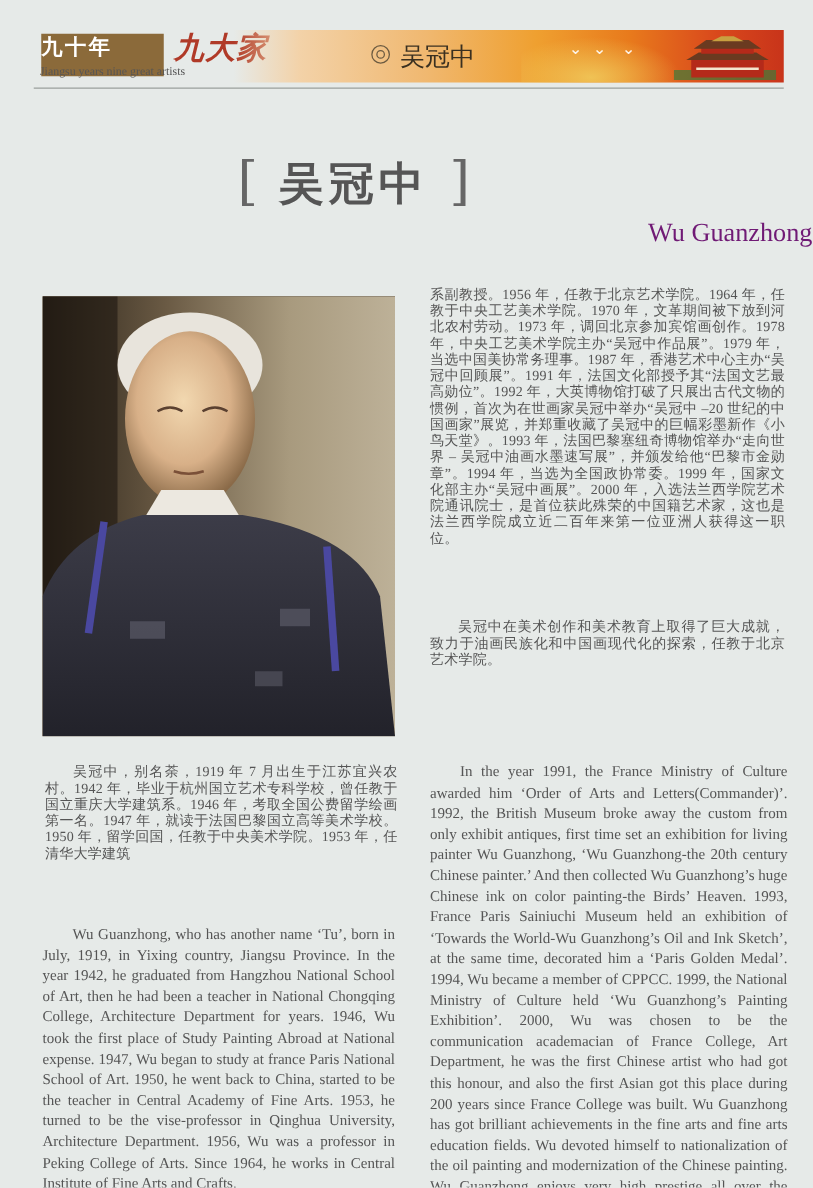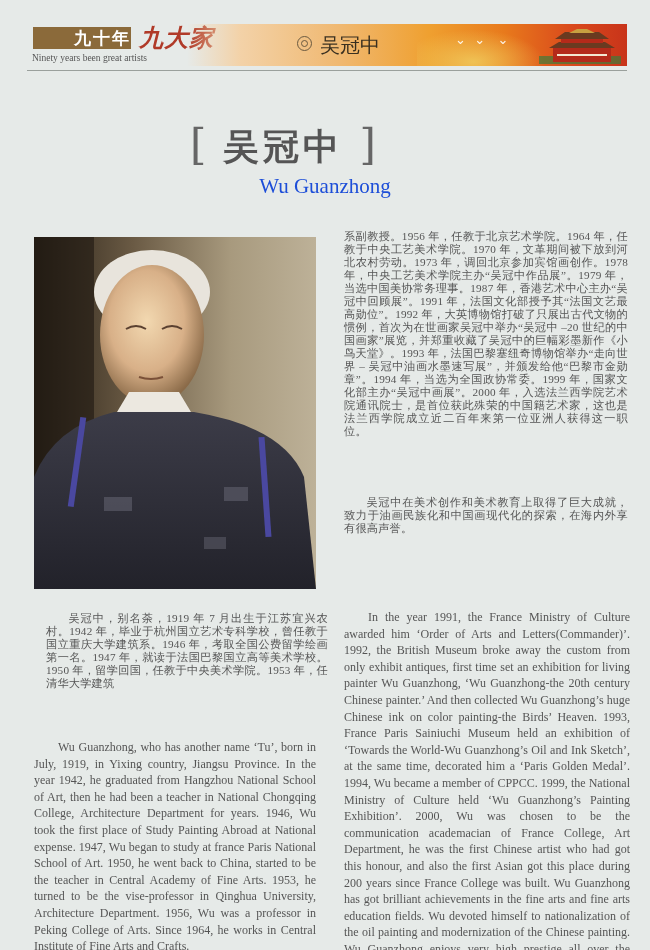--- a/index.html
+++ b/index.html
@@ -7,24 +7,24 @@
     width: 650px; height: 950px; overflow: hidden;
     background: #e6eae8;
     font-family: "DejaVu Serif", "Liberation Serif", serif;
     color: #4a4a4a;
     position: relative;
   }
   .header {
     position: absolute; left: 27px; top: 22px; width: 600px; height: 44px;
   }
   .brand-box {
-    position: absolute; left: 6px; top: 5px; width: 98px; height: 22px;
+    position: absolute; left: 6px; top: 5px; width: 98px; height: 34px;
     background: #8b6a3a; color: #fff;
     font-family: "DejaVu Sans", sans-serif; font-weight: bold; font-size: 17px;
-    line-height: 22px; text-align: right; letter-spacing: 2px;
+    line-height: 22px; text-align: left; letter-spacing: 2px;
   }
   .brand-script {
     position: absolute; left: 112px; top: 0px;
     font-family: "DejaVu Serif", serif; font-weight: bold; font-style: italic;
     color: #b03a28; font-size: 24px; letter-spacing: 1px;
   }
   .brand-sub {
     position: absolute; left: 5px; top: 31px;
     font-family: "Liberation Serif", serif; font-size: 9.5px; color: #555;
   }
@@ -58,41 +58,41 @@
   .header-rule {
     position: absolute; left: 27px; top: 70px; width: 600px; height: 1px; background: #9aa09c;
   }
   .title-zh {
     position: absolute; left: 0; width: 566px; top: 120px; text-align: center;
     font-family: "DejaVu Serif", serif; font-weight: bold; font-size: 36px; color: #555;
     letter-spacing: 4px;
   }
   .title-zh .br { font-weight: normal; font-size: 42px; color: #666; letter-spacing: 0; }
   .title-en {
-    position: absolute; left: 0; width: 650px; top: 174px; text-align: center;
-    font-family: "Liberation Serif", serif; font-size: 21px; color: #1d4ed8;
+    position: absolute; left: 0; width: 650px; top: 174px; text-align: right;
+    font-family: "Liberation Serif", serif; font-size: 21px; color: #701a75;
   }
   .photo {
     position: absolute; left: 34px; top: 237px; width: 282px; height: 352px;
     background: #5a4a34; overflow: hidden;
   }
   .para {
     position: absolute; margin: 0; text-align: justify;
   }
   .zh { font-family: Liberation Serif, serif; font-size: 11.2px; line-height: 13px; color: #555; letter-spacing: 0.2px; }
   .en { font-family: "Liberation Serif", serif; font-size: 12px; line-height: 16.6px; color: #555; }
   .indent { text-indent: 2em; }
 </style>
 </head>
 <body>
 
 <div class="header">
   <div class="brand-box">九十年</div>
   <div class="brand-script">九大家</div>
-  <div class="brand-sub">Ninety years been great artists</div>
+  <div class="brand-sub">Jiangsu years nine great artists</div>
   <div class="banner">
     <div class="banner-clouds"></div>
     <div class="banner-title">
       <span class="ring"></span><span>吴冠中</span>
     </div>
     <div class="birds">⌄ &nbsp;⌄ &nbsp;&nbsp;⌄</div>
     <svg class="tower" viewBox="0 0 82 36">
       <rect x="0" y="28" width="82" height="8" fill="#3d7a3a" opacity="0.7"></rect>
       <rect x="14" y="20" width="58" height="14" fill="#b42a1a"></rect>
       <rect x="18" y="26" width="50" height="2" fill="#f3e6d0"></rect>
@@ -142,19 +142,19 @@
     <path d="M0 352 L0 240 Q20 190 80 175 L160 175 Q250 190 270 240 L282 352 Z" fill="url(#coat)"></path>
     <rect x="40" y="180" width="6" height="90" fill="#4a48a0" transform="rotate(8 43 225)"></rect>
     <rect x="228" y="200" width="6" height="100" fill="#4a48a0" transform="rotate(-4 231 250)"></rect>
     <rect x="70" y="260" width="28" height="14" fill="#5a5a66" opacity="0.7"></rect>
     <rect x="190" y="250" width="24" height="14" fill="#5a5a66" opacity="0.7"></rect>
     <rect x="170" y="300" width="22" height="12" fill="#5a5a66" opacity="0.6"></rect>
   </svg>
 </div>
 
 <p class="para zh" style="left:344px; top:230px; width:284px;">系副教授。1956 年，任教于北京艺术学院。1964 年，任教于中央工艺美术学院。1970 年，文革期间被下放到河北农村劳动。1973 年，调回北京参加宾馆画创作。1978 年，中央工艺美术学院主办“吴冠中作品展”。1979 年，当选中国美协常务理事。1987 年，香港艺术中心主办“吴冠中回顾展”。1991 年，法国文化部授予其“法国文艺最高勋位”。1992 年，大英博物馆打破了只展出古代文物的惯例，首次为在世画家吴冠中举办“吴冠中 –20 世纪的中国画家”展览，并郑重收藏了吴冠中的巨幅彩墨新作《小鸟天堂》。1993 年，法国巴黎塞纽奇博物馆举办“走向世界 – 吴冠中油画水墨速写展”，并颁发给他“巴黎市金勋章”。1994 年，当选为全国政协常委。1999 年，国家文化部主办“吴冠中画展”。2000 年，入选法兰西学院艺术院通讯院士，是首位获此殊荣的中国籍艺术家，这也是法兰西学院成立近二百年来第一位亚洲人获得这一职位。</p>
-<p class="para zh indent" style="left:344px; top:496px; width:284px;">吴冠中在美术创作和美术教育上取得了巨大成就，致力于油画民族化和中国画现代化的探索，在海内外享有很高声誉。</p>
+<p class="para zh indent" style="left:344px; top:496px; width:284px;">吴冠中在美术创作和美术教育上取得了巨大成就，致力于油画民族化和中国画现代化的探索，任教于北京艺术学院。</p>
 
-<p class="para zh indent" style="left:46px; top:612px; width:282px;">吴冠中，别名荼，1919 年 7 月出生于江苏宜兴农村。1942 年，毕业于杭州国立艺术专科学校，曾任教于国立重庆大学建筑系。1946 年，考取全国公费留学绘画第一名。1947 年，就读于法国巴黎国立高等美术学校。1950 年，留学回国，任教于中央美术学院。1953 年，任清华大学建筑</p>
+<p class="para zh indent" style="left:36px; top:612px; width:282px;">吴冠中，别名荼，1919 年 7 月出生于江苏宜兴农村。1942 年，毕业于杭州国立艺术专科学校，曾任教于国立重庆大学建筑系。1946 年，考取全国公费留学绘画第一名。1947 年，就读于法国巴黎国立高等美术学校。1950 年，留学回国，任教于中央美术学院。1953 年，任清华大学建筑</p>
 
 <p class="para en indent" style="left:34px; top:739px; width:282px;">Wu Guanzhong, who has another name ‘Tu’, born in July, 1919, in Yixing country, Jiangsu Province. In the year 1942, he graduated from Hangzhou National School of Art, then he had been a teacher in National Chongqing College, Architecture Department for years. 1946, Wu took the first place of Study Painting Abroad at National expense. 1947, Wu began to study at france Paris National School of Art. 1950, he went back to China, started to be the teacher in Central Academy of Fine Arts. 1953, he turned to be the vise-professor in Qinghua University, Architecture Department. 1956, Wu was a professor in Peking College of Arts. Since 1964, he works in Central Institute of Fine Arts and Crafts.</p>
 
 <p class="para en indent" style="left:344px; top:609px; width:286px;">In the year 1991, the France Ministry of Culture awarded him ‘Order of Arts and Letters(Commander)’. 1992, the British Museum broke away the custom from only exhibit antiques, first time set an exhibition for living painter Wu Guanzhong, ‘Wu Guanzhong-the 20th century Chinese painter.’ And then collected Wu Guanzhong’s huge Chinese ink on color painting-the Birds’ Heaven. 1993, France Paris Sainiuchi Museum held an exhibition of ‘Towards the World-Wu Guanzhong’s Oil and Ink Sketch’, at the same time, decorated him a ‘Paris Golden Medal’. 1994, Wu became a member of CPPCC. 1999, the National Ministry of Culture held ‘Wu Guanzhong’s Painting Exhibition’. 2000, Wu was chosen to be the communication academacian of France College, Art Department, he was the first Chinese artist who had got this honour, and also the first Asian got this place during 200 years since France College was built. Wu Guanzhong has got brilliant achievements in the fine arts and fine arts education fields. Wu devoted himself to nationalization of the oil painting and modernization of the Chinese painting. Wu Guanzhong enjoys very high prestige all over the world.</p>
 
 </body></html>

